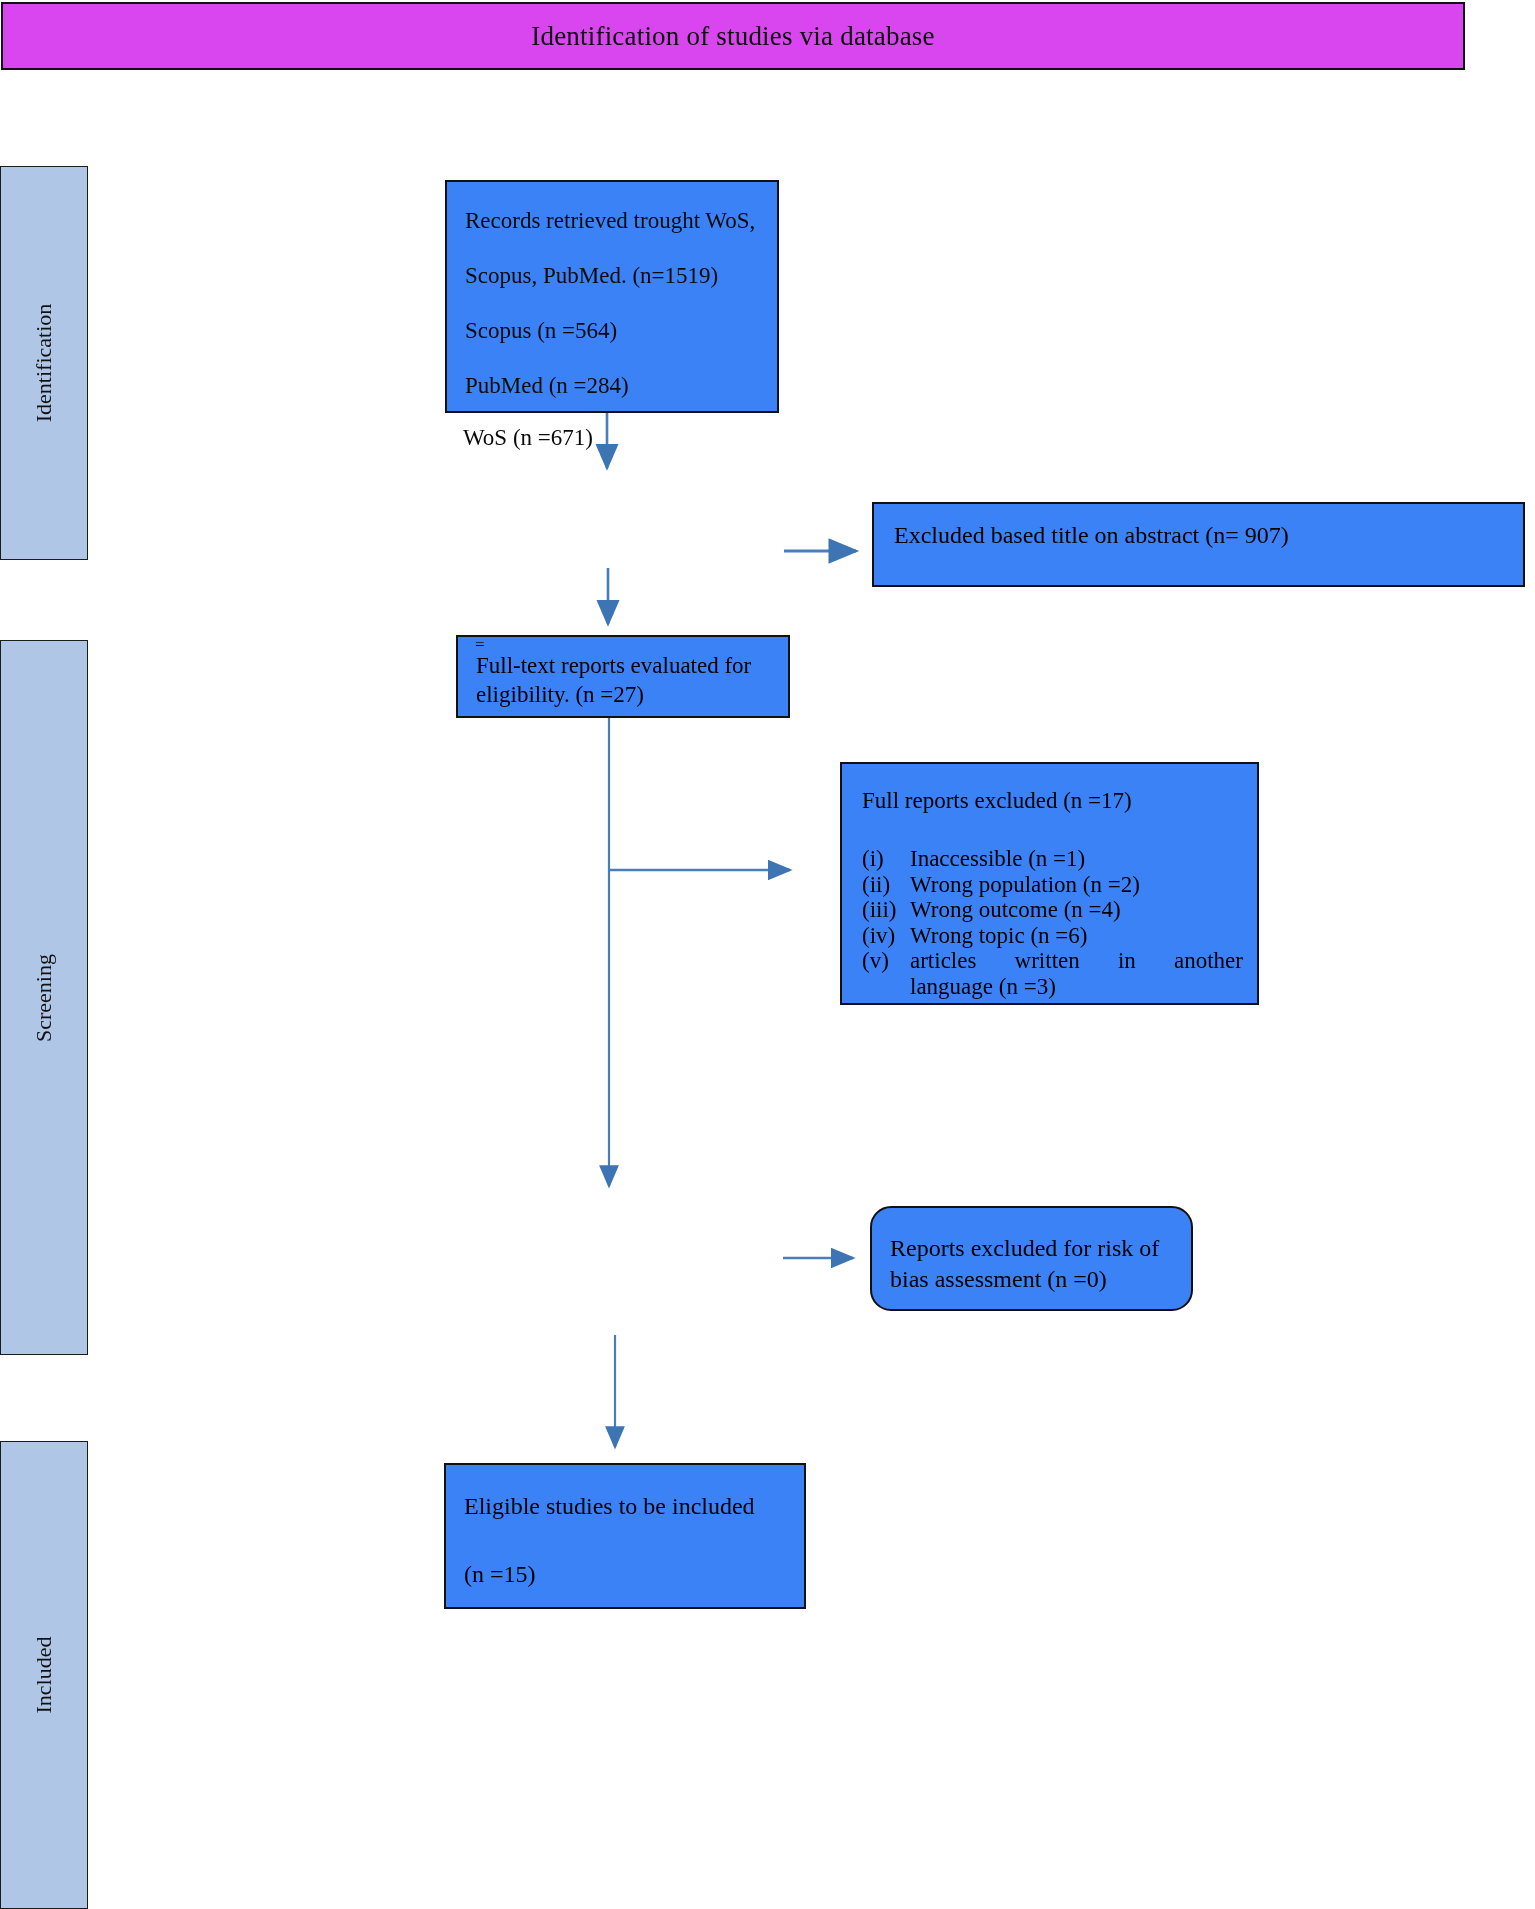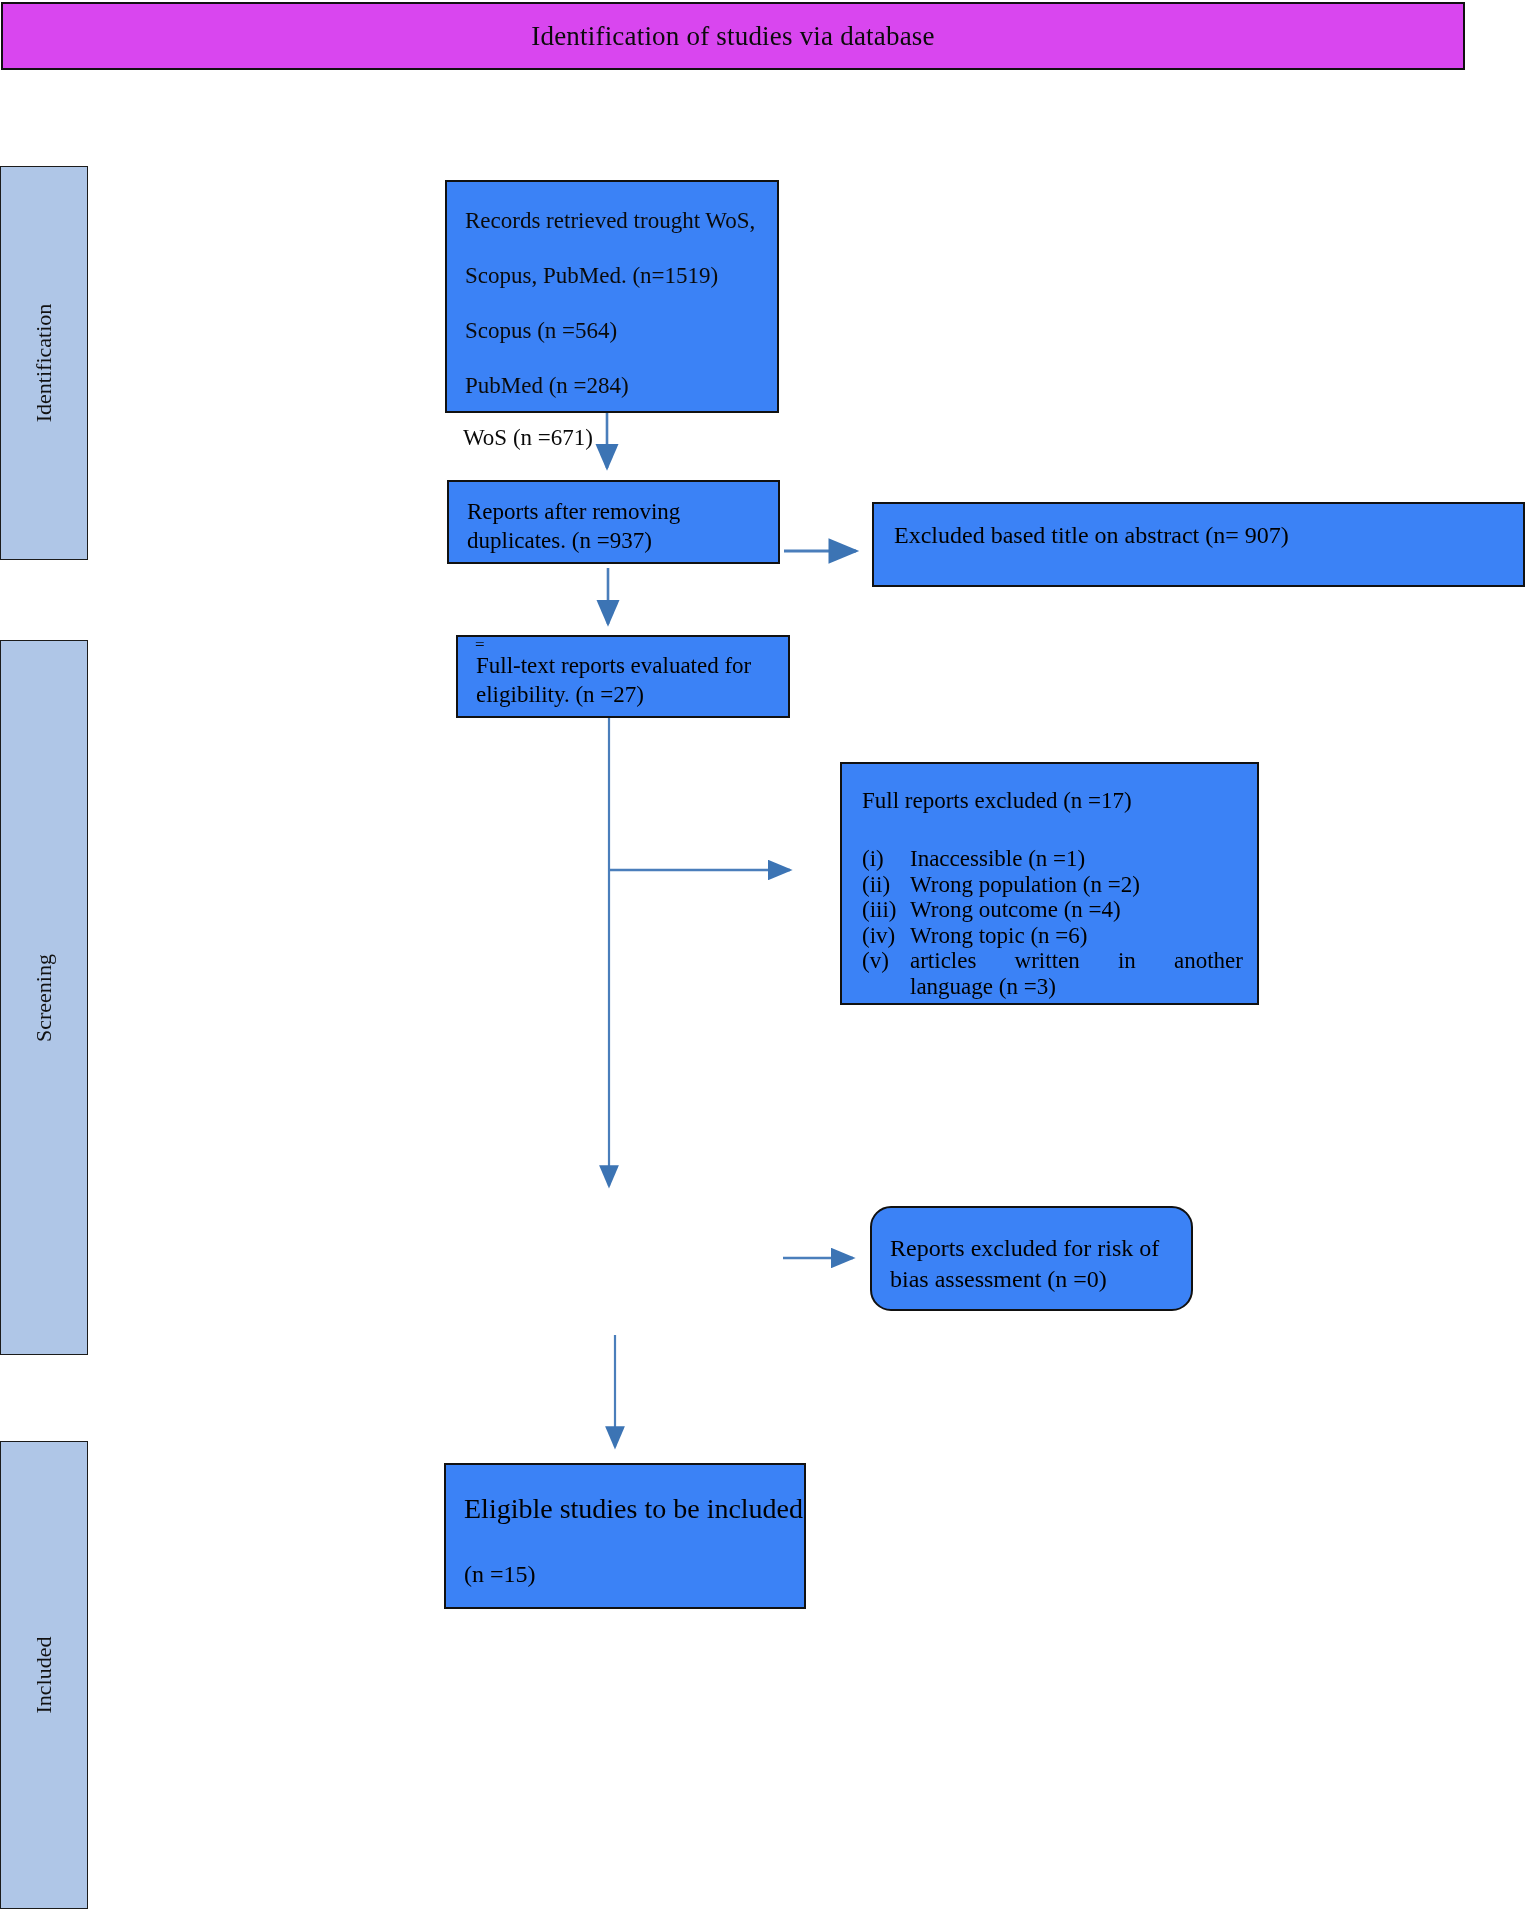--- a/index.html
+++ b/index.html
@@ -98,21 +98,21 @@
   
   #box-risk{left:446px;top:1206px;width:333px;height:105px;}
   #box-risk .tx{position:absolute;left:17px;top:25px;right:10px;font-size:24px;line-height:31px;}
 
   
   #box-risk-excluded{left:870px;top:1206px;width:323px;height:105px;border-radius:21px;}
   #box-risk-excluded .tx{position:absolute;left:18px;top:25px;right:8px;font-size:24px;line-height:31px;}
 
   
   #box-eligible{left:444px;top:1463px;width:362px;height:146px;}
-  #box-eligible .l1{position:absolute;left:18px;top:28px;font-size:28px;white-space:nowrap;}
+  #box-eligible .l1{position:absolute;left:18px;top:28px;font-size:24px;white-space:nowrap;}
   #box-eligible .l2{position:absolute;left:18px;top:96px;font-size:24px;white-space:nowrap;}
 
   
   .arrow-svg{position:absolute;left:0;top:0;width:1535px;height:1909px;overflow:visible;pointer-events:none;}
 </style>
 </head>
 <body>
 
 <div class="canvas">
 
@@ -158,23 +158,20 @@
 
   <div class="box" id="box-records">
     <div class="bodytext l1">Records retrieved trought WoS,</div>
     <div class="bodytext l2">Scopus, PubMed. (n=1519)</div>
     <div class="bodytext l3">Scopus (n =564)</div>
     <div class="bodytext l4">PubMed (n =284)</div>
   </div>
 
   <div class="loose-text" id="text-wos">WoS (n =671)</div>
 
-  <div class="box" id="box-duplicates">
-    <div class="tx">Reports after removing duplicates. (n =937)</div>
-  </div>
 
   <div class="box" id="box-excluded-title">
     <div class="tx">Excluded based title on abstract (n= 907)</div>
   </div>
 
   <div class="box" id="box-fulltext">
     <div class="artifact">=</div>
     <div class="tx">Full-text reports evaluated for eligibility. (n =27)</div>
   </div>
 

